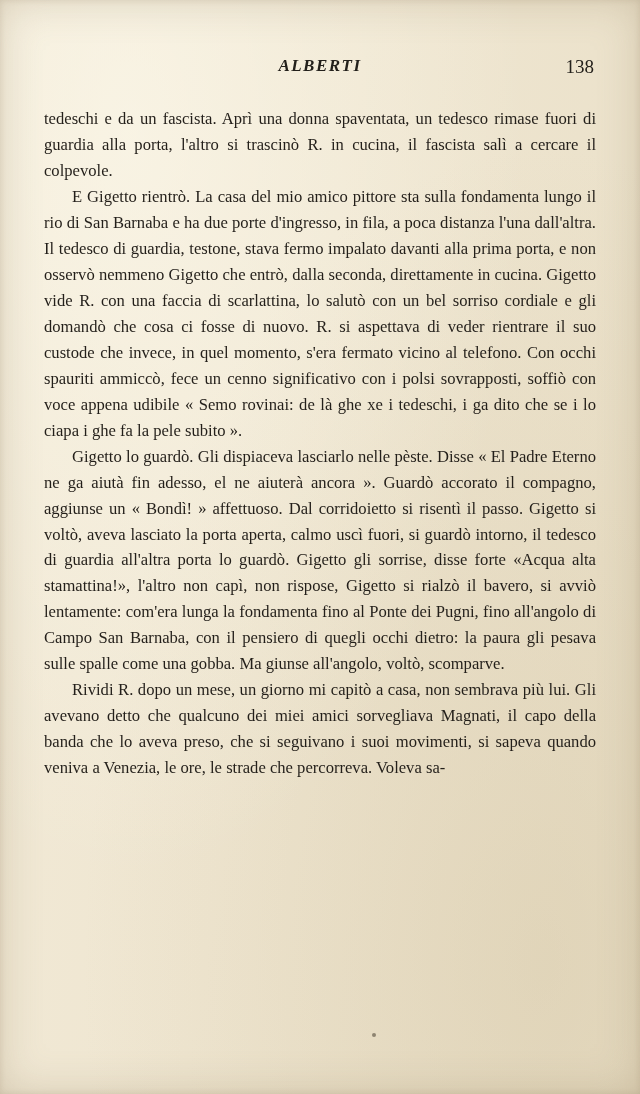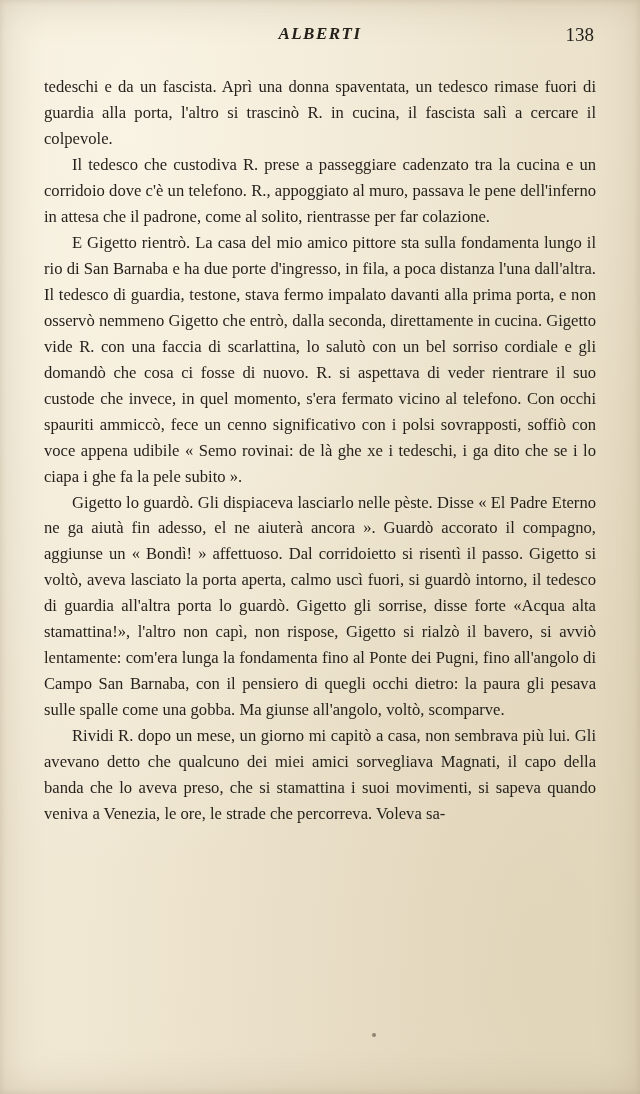--- a/index.html
+++ b/index.html
@@ -20,21 +20,21 @@
     position: absolute;
     inset: 0;
     background:
       radial-gradient(ellipse at 20% 12%, rgba(255,252,240,0.55), rgba(255,252,240,0) 55%),
       radial-gradient(ellipse at 85% 88%, rgba(206,190,155,0.35), rgba(206,190,155,0) 60%),
       linear-gradient(100deg, #f2ead7 0%, #efe6d1 45%, #e9dfc7 100%);
   }
   .page {
     position: absolute;
     inset: 0;
-    padding: 24px 44px 30px 44px;
+    padding: 56px 44px 30px 44px;
     box-sizing: border-box;
   }
   .header {
     display: flex;
     align-items: baseline;
     justify-content: center;
     position: relative;
     height: 34px;
     margin-bottom: 16px;
   }
@@ -91,22 +91,21 @@
 
 <div class="page">
 
   <div class="header">
     <div class="running-head">ALBERTI</div>
     <div class="folio">138</div>
   </div>
 
   <div class="body-text">
     <p class="first">tedeschi e da un fascista. Aprì una donna spaventata, un tedesco rimase fuori di guardia alla porta, l'altro si trascinò R. in cucina, il fascista salì a cercare il colpevole.</p>
-    <p>Il tedesco che custodiva R. prese a passeggiare cadenzato tra la cucina e un corridoio dove c'è un telefono. R., appoggiato al muro, passava le pene dell'inferno in attesa che il padrone, come al solito, rientrasse per far colazione.</p>
     <p>E Gigetto rientrò. La casa del mio amico pittore sta sulla fondamenta lungo il rio di San Barnaba e ha due porte d'ingresso, in fila, a poca distanza l'una dall'altra. Il tedesco di guardia, testone, stava fermo impalato davanti alla prima porta, e non osservò nemmeno Gigetto che entrò, dalla seconda, direttamente in cucina. Gigetto vide R. con una faccia di scarlattina, lo salutò con un bel sorriso cordiale e gli domandò che cosa ci fosse di nuovo. R. si aspettava di veder rientrare il suo custode che invece, in quel momento, s'era fermato vicino al telefono. Con occhi spauriti ammiccò, fece un cenno significativo con i polsi sovrapposti, soffiò con voce appena udibile « Semo rovinai: de là ghe xe i tedeschi, i ga dito che se i lo ciapa i ghe fa la pele subito ».</p>
     <p>Gigetto lo guardò. Gli dispiaceva lasciarlo nelle pèste. Disse « El Padre Eterno ne ga aiutà fin adesso, el ne aiuterà ancora ». Guardò accorato il compagno, aggiunse un « Bondì! » affettuoso. Dal corridoietto si risentì il passo. Gigetto si voltò, aveva lasciato la porta aperta, calmo uscì fuori, si guardò intorno, il tedesco di guardia all'altra porta lo guardò. Gigetto gli sorrise, disse forte «Acqua alta stamattina!», l'altro non capì, non rispose, Gigetto si rialzò il bavero, si avviò lentamente: com'era lunga la fondamenta fino al Ponte dei Pugni, fino all'angolo di Campo San Barnaba, con il pensiero di quegli occhi dietro: la paura gli pesava sulle spalle come una gobba. Ma giunse all'angolo, voltò, scomparve.</p>
-    <p>Rividi R. dopo un mese, un giorno mi capitò a casa, non sembrava più lui. Gli avevano detto che qualcuno dei miei amici sorvegliava Magnati, il capo della banda che lo aveva preso, che si stamattina i suoi movimenti, si sapeva quando veniva a Venezia, le ore, le strade che percorreva. Voleva sa-</p>
+    <p>Rividi R. dopo un mese, un giorno mi capitò a casa, non sembrava più lui. Gli avevano detto che qualcuno dei miei amici sorvegliava Magnati, il capo della banda che lo aveva preso, che si seguivano i suoi movimenti, si sapeva quando veniva a Venezia, le ore, le strade che percorreva. Voleva sa-</p>
   </div>
 
 </div>
 
 <div class="smudge"></div>
 <div class="edge-shadow"></div>
 
 </body></html>

